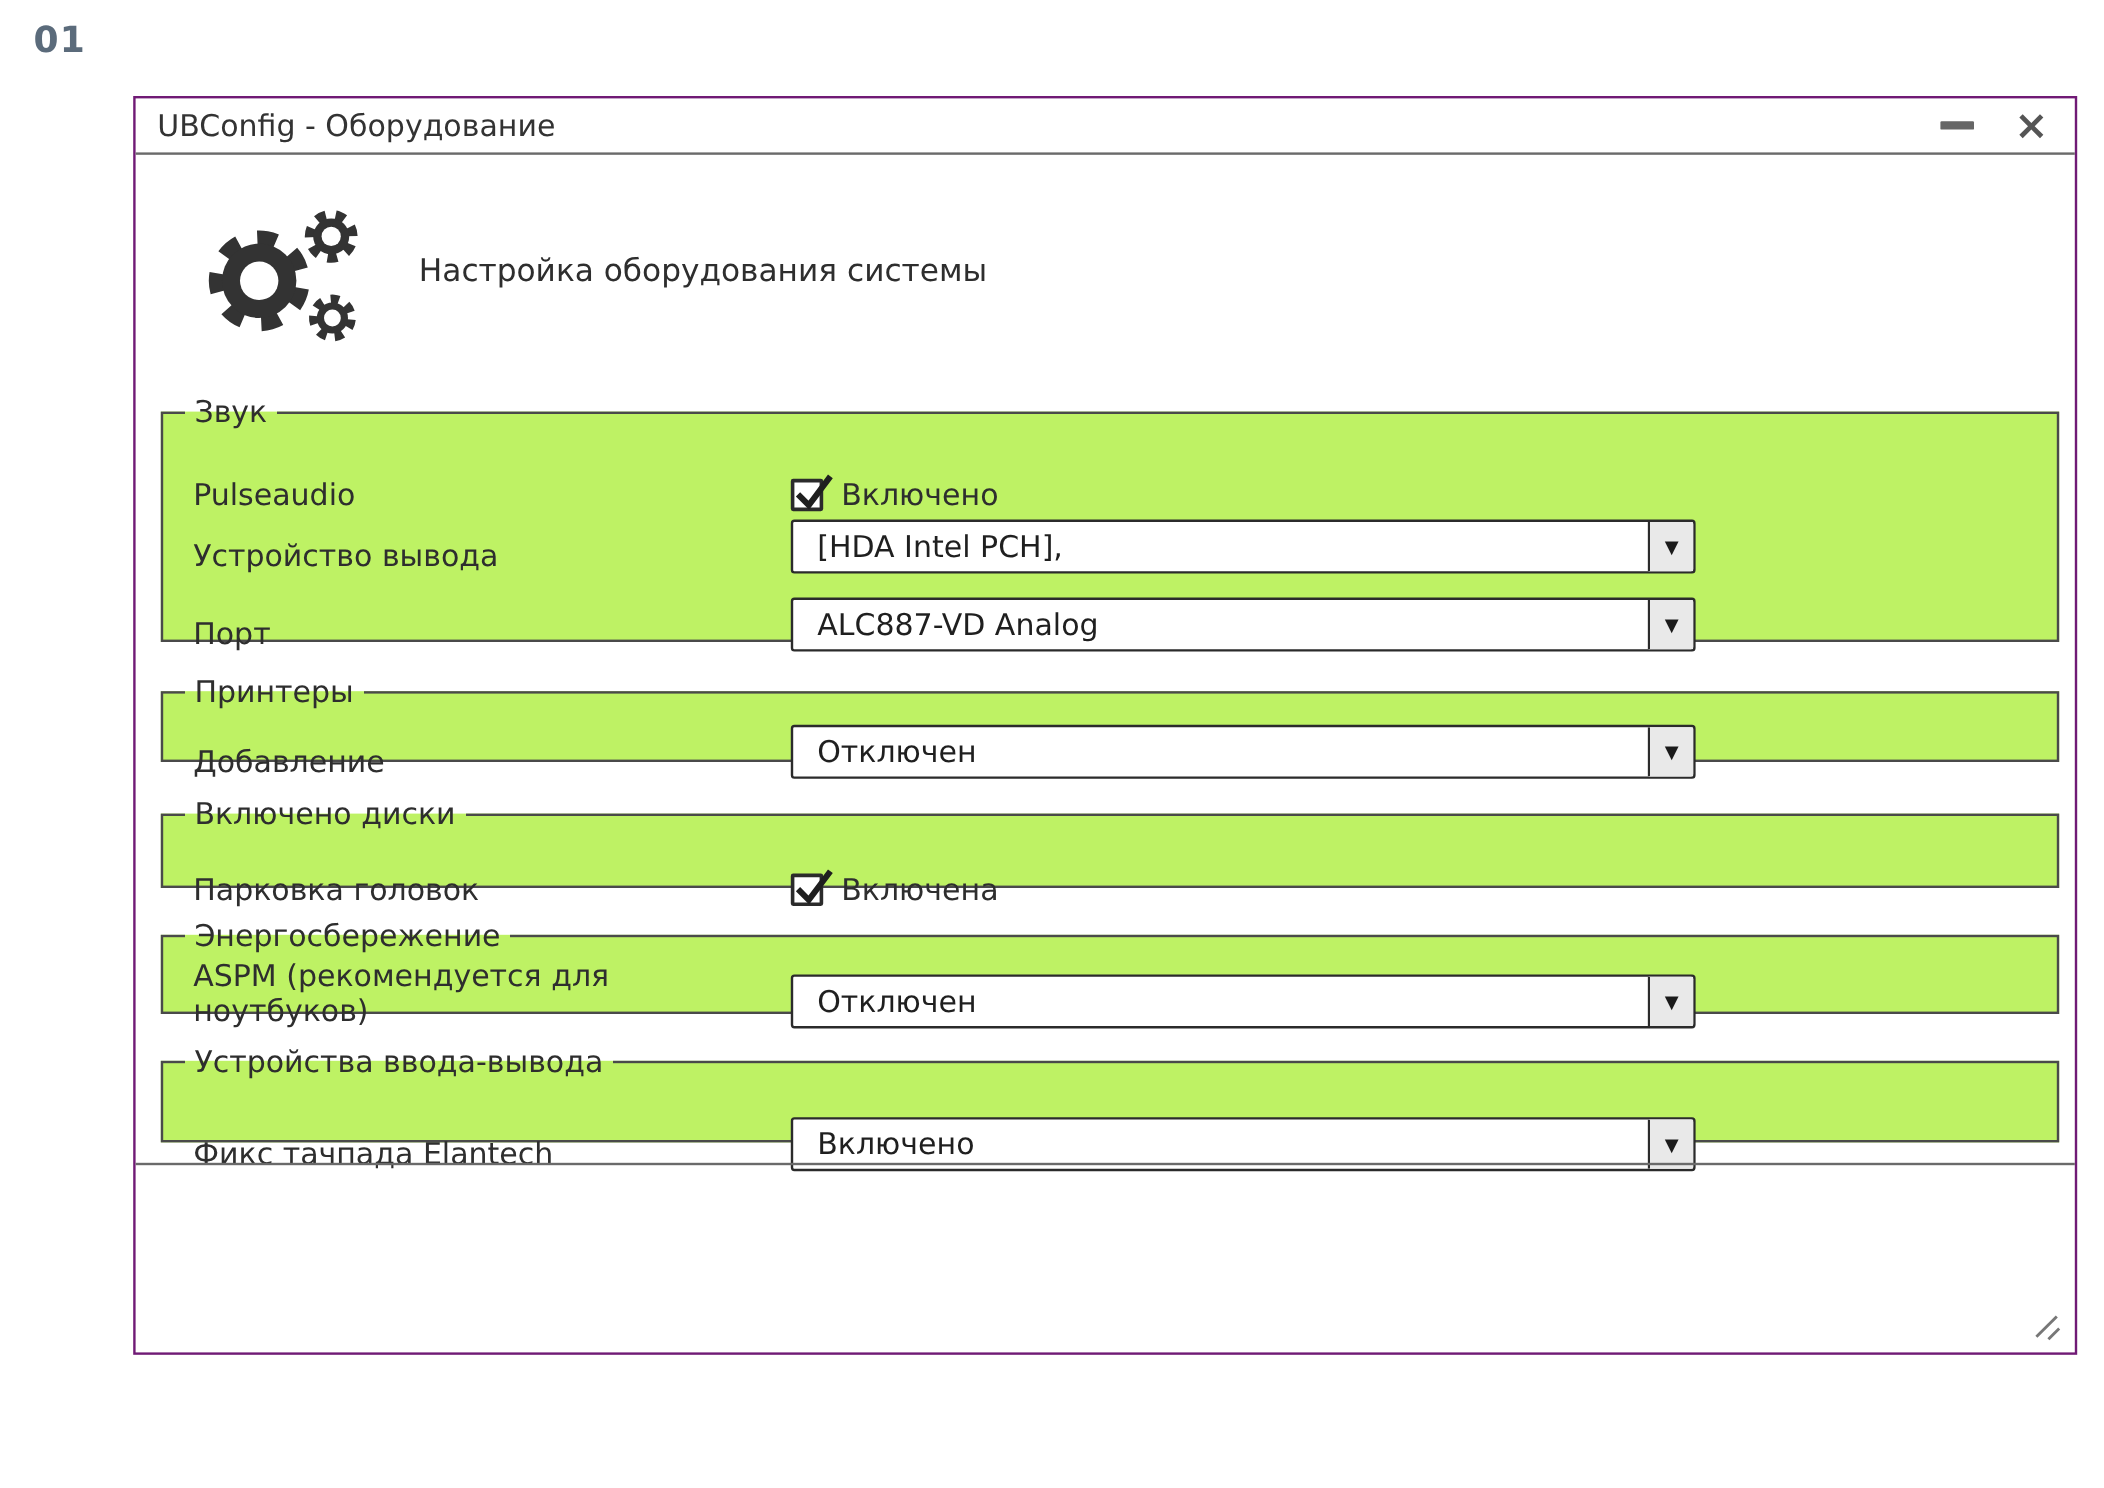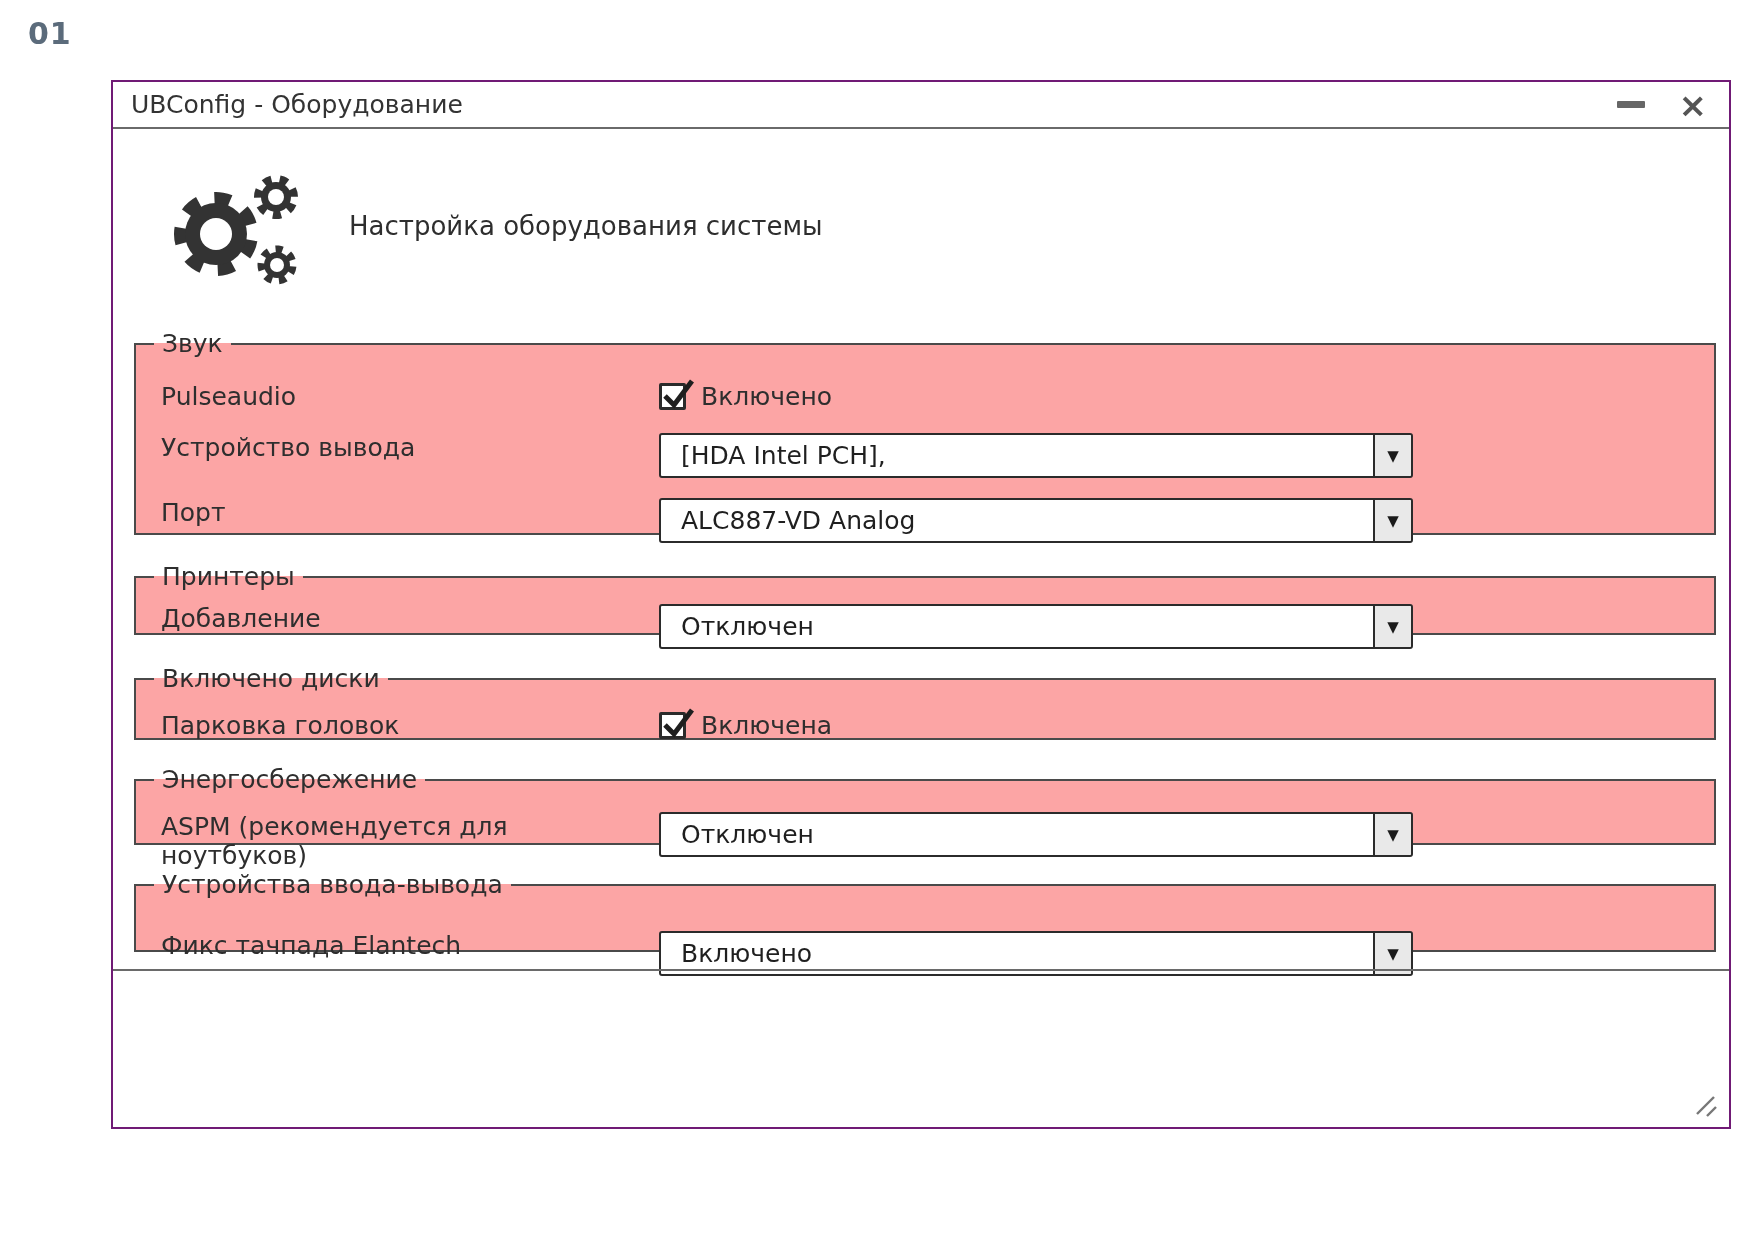--- a/index.html
+++ b/index.html
@@ -43,34 +43,34 @@
     line-height: 28px; cursor: default;
   }
   .hdr-icon { position: absolute; left: 46px; top: 58px; }
   .hdr-text {
     position: absolute; left: 236px; top: 129px;
     font-size: 26px; color: #2e2e2e;
   }
   fieldset.group {
     position: absolute; left: 21px; width: 1582px;
     border: 2px solid #4a4a4a;
-    background: #fca5a5;
+    background: #bef264;
   }
   fieldset.group legend {
     margin-left: 18px; padding: 0 8px;
     font-size: 25px; color: #2e2e2e;
   }
   .g1 { top: 247px; height: 206px; }
   .g2 { top: 480px; height: 73px; }
   .g3 { top: 582px; height: 76px; }
   .g4 { top: 683px; height: 80px; }
   .g5 { top: 788px; height: 82px; }
   .row {
     position: absolute; left: 25px; right: 20px; height: 45px;
-    display: flex; align-items: flex-start;
+    display: flex; align-items: flex-end;
   }
   .row .lbl { width: 498px; flex: none; font-size: 25px; color: #2e2e2e; }
   .dropdown {
     width: 754px; height: 45px; flex: none;
     border: 2px solid #2b2b2b; border-radius: 3px;
     background: #ffffff;
     display: flex; align-items: stretch;
     cursor: default;
   }
   .dd-text {

